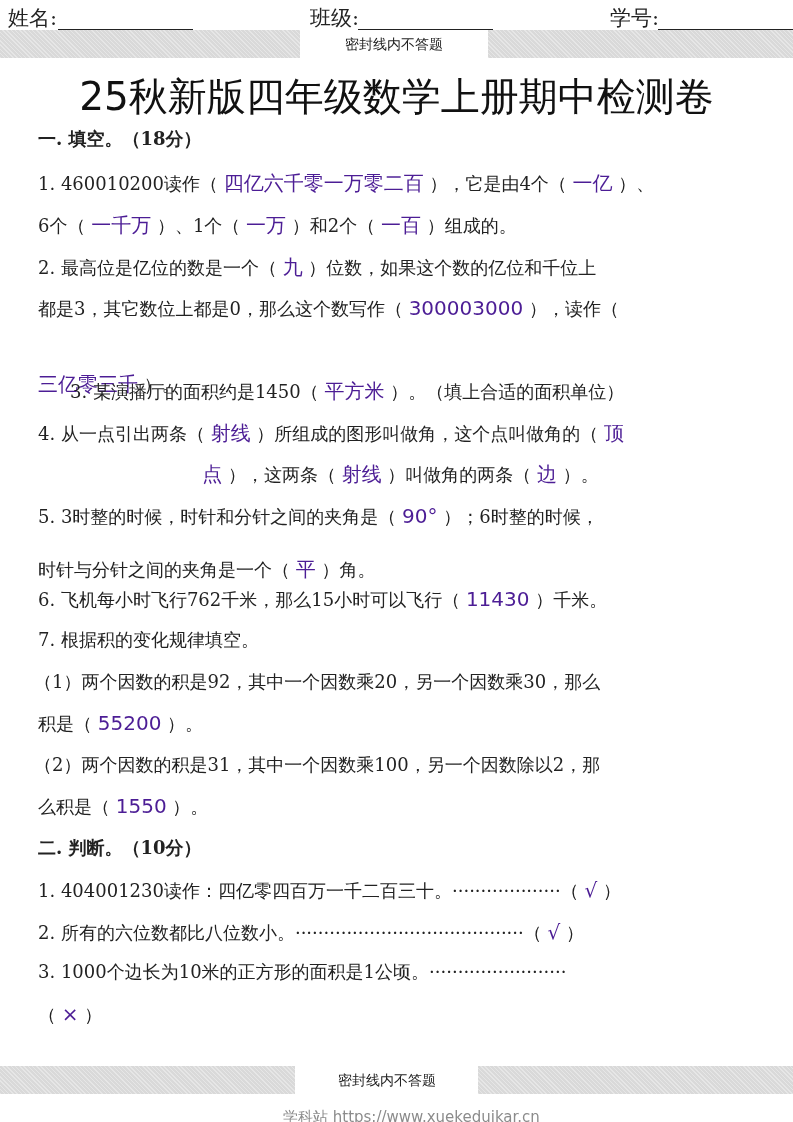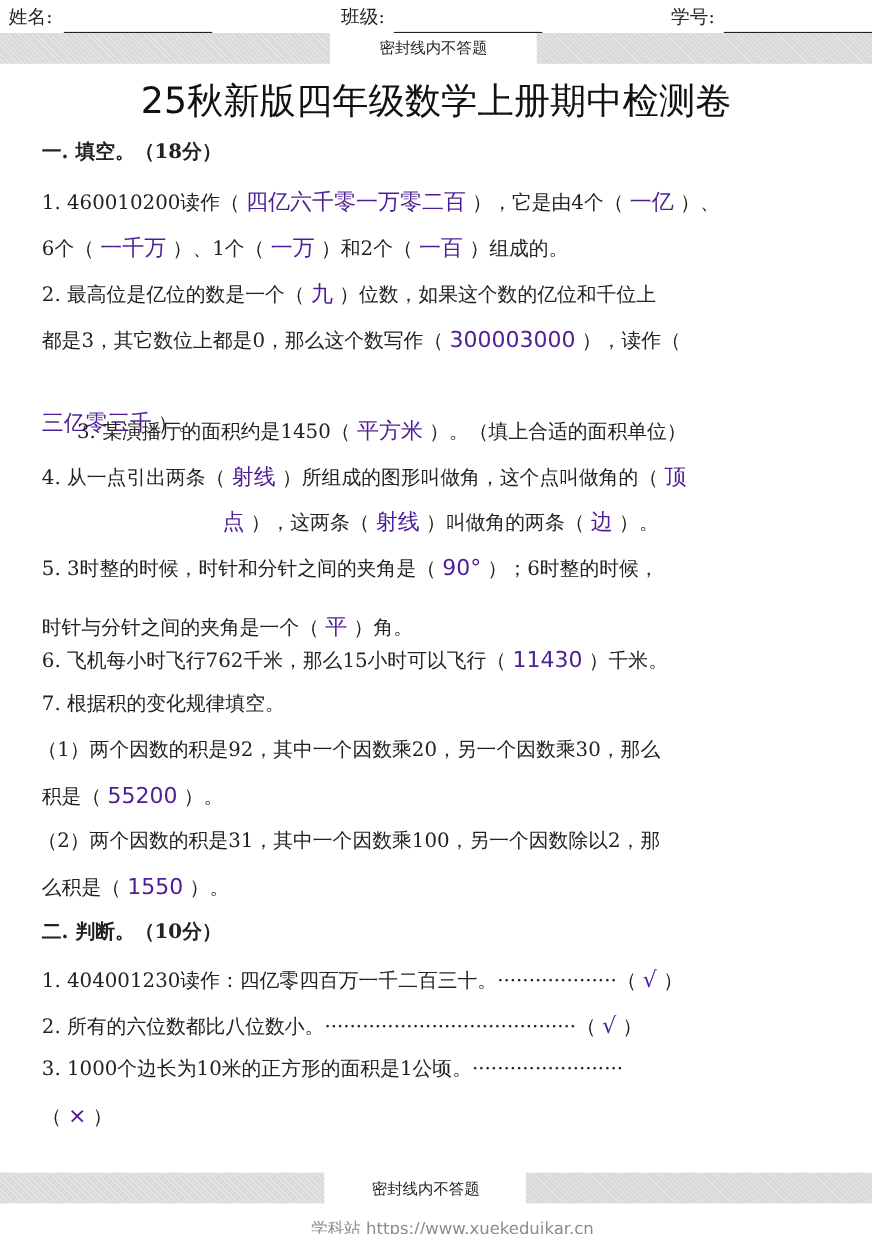--- a/index.html
+++ b/index.html
@@ -1,35 +1,35 @@
 <!DOCTYPE html>
 <html><head>
 <meta charset="utf-8">
 <style>
   html, body { margin: 0; padding: 0; }
   body {
     width: 793px; height: 1122px; position: relative; overflow: hidden;
     background: #ffffff; color: #1a1a1a;
     font-family: "DejaVu Serif", "Liberation Serif", serif;
   }
-  .hdr-label { position: absolute; top: 4px; font-size: 17px; color: #222; }
+  .hdr-label { position: absolute; top: 4px; font-size: 21px; color: #222; }
   .hdr-line { position: absolute; top: 29px; height: 0; border-top: 1px solid #222; }
   .band {
     position: absolute; height: 28px;
     background-color: #d9d9d9;
     background-image: repeating-linear-gradient(45deg, rgba(255,255,255,0.35) 0 1px, transparent 1px 3px);
   }
   .band-gap {
     position: absolute; height: 28px; background: #fff;
     text-align: center; font-size: 14px; line-height: 28px; color: #222;
   }
   .title {
     position: absolute; left: 0; width: 793px; top: 70px; text-align: center;
     font-family: "DejaVu Sans", "Liberation Sans", sans-serif;
-    font-size: 33px; color: #111; letter-spacing: 0px;
+    font-size: 39px; color: #111; letter-spacing: 0px;
   }
   .line {
     position: absolute; left: 38px; width: 725px; white-space: nowrap;
     font-size: 18px; color: #222; line-height: 24px;
   }
   .sec { font-weight: bold; }
   .ans {
     color: #4c1d95;
     font-family: "DejaVu Sans", "Liberation Sans", sans-serif;
     font-size: 20px;

